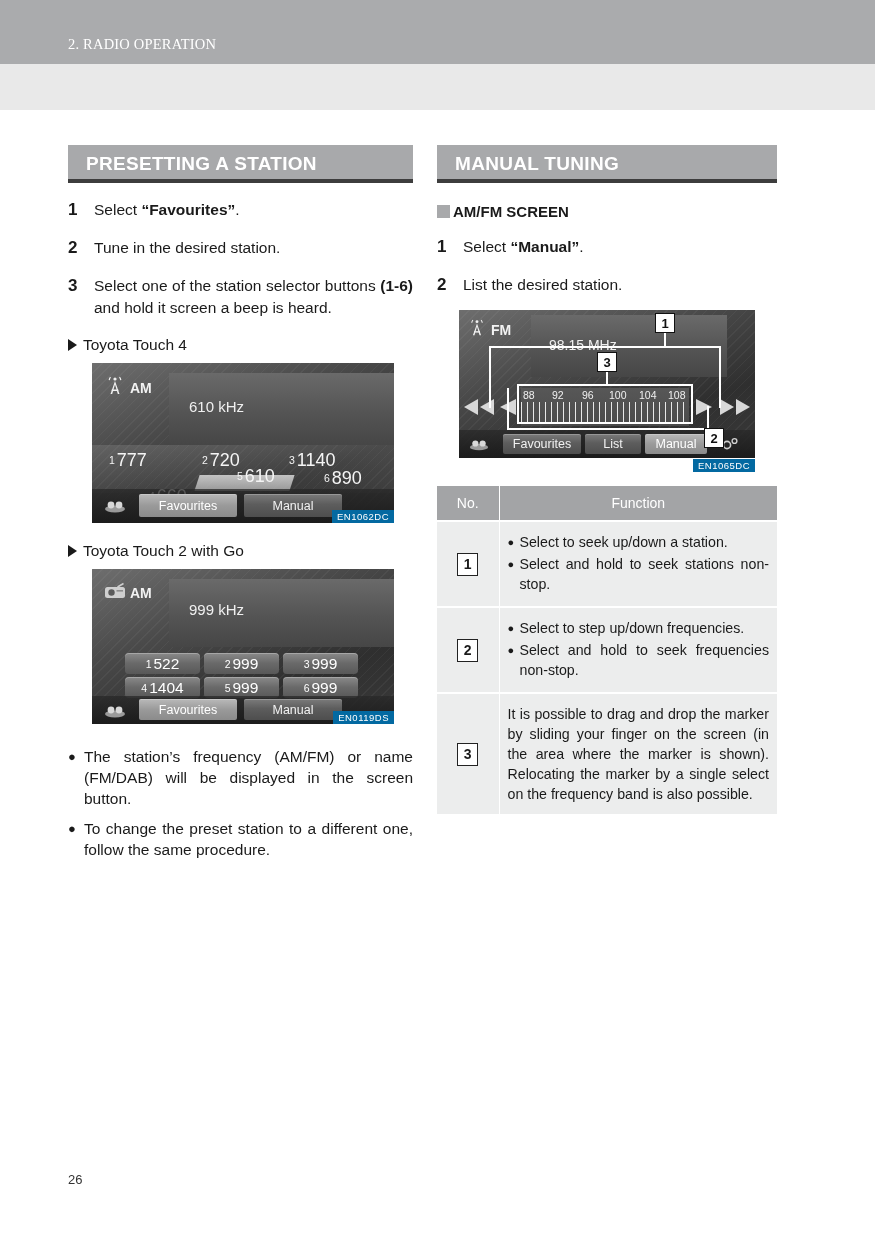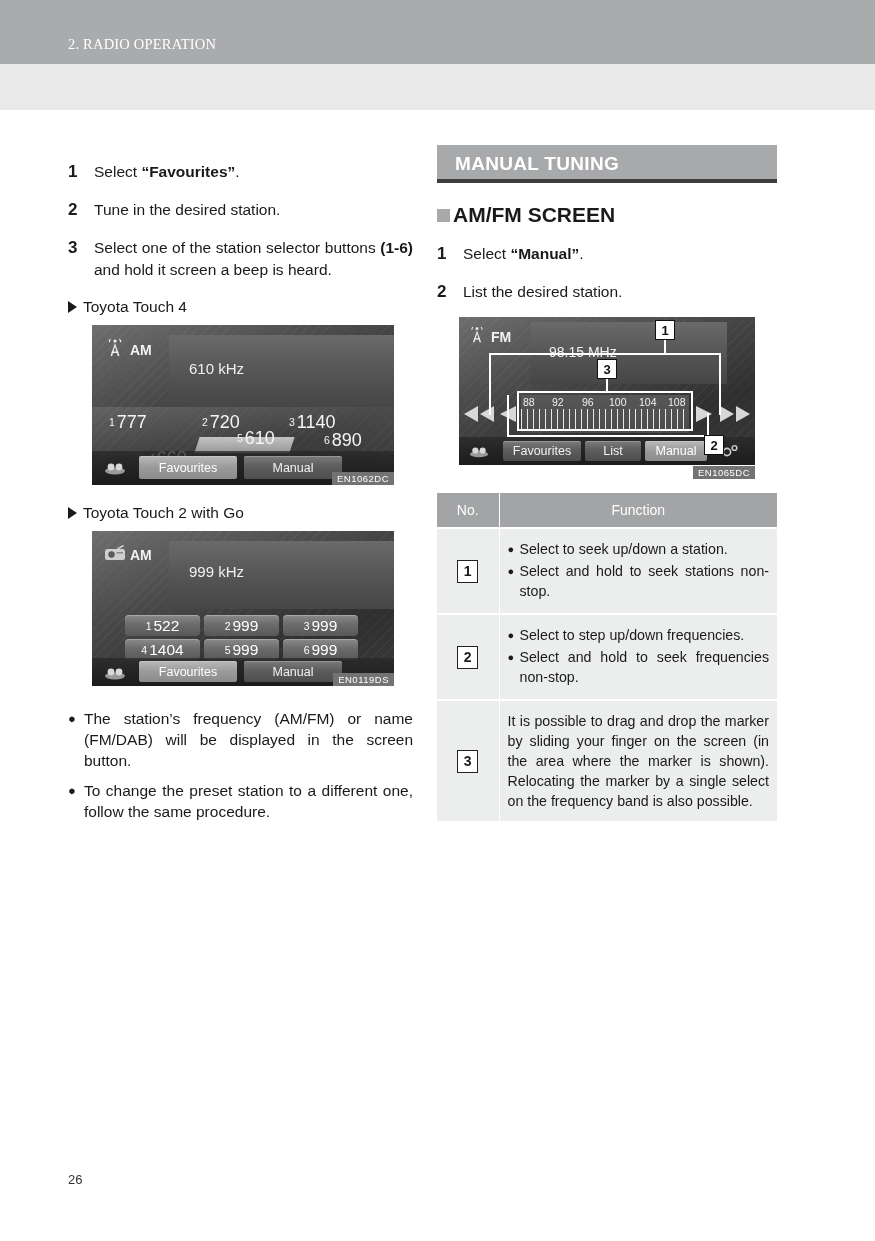--- a/index.html
+++ b/index.html
@@ -85,21 +85,21 @@
     margin-right: 6px;
     margin-top: 4px;
     flex: 0 0 auto;
   }
 
   
   .sq-head {
     display: flex;
     align-items: center;
     margin-top: 20px;
-    font-size: 21px;
+    font-size: 15px;
     font-weight: bold;
   }
   .sq-head .sq {
     width: 13px; height: 13px;
     background: #a8a9ab;
     margin-right: 3px;
     flex: 0 0 auto;
   }
 
   
@@ -178,21 +178,21 @@
     border-radius: 4px;
     color: #ffffff;
     display:flex; align-items:center; justify-content:center;
     box-shadow: inset 0 1px 0 rgba(255,255,255,0.25);
   }
   .pbtn .pn { font-size: 10.5px; vertical-align: 2px; margin-right: 2px; }
   .pbtn .pv { font-size: 15.5px; }
 
   .code-tag {
     position: absolute; right: 0; bottom: -14px;
-    background: #737373; color: #fff;
+    background: #0369a1; color: #fff;
     font-size: 9.5px; letter-spacing: 0.5px;
     padding: 1px 5px;
     font-family: "Liberation Sans", sans-serif;
   }
 
   
   .scale {
     position: absolute;
     background: linear-gradient(180deg,#575757 0%,#4b4b4b 100%);
   }
@@ -263,20 +263,23 @@
 </style>
 </head>
 <body>
 
 <div class="hdr-band"></div>
 <div class="hdr-band2"></div>
 <div class="hdr-title">2. RADIO OPERATION</div>
 
 <div class="col-left">
 
+  <div class="sec-bar">
+    <span class="sec-txt">PRESETTING A STATION</span>
+  </div>
 
   <div class="step">
     <div class="num">1</div>
     <div class="txt"><span>Select </span><b>“Favourites”</b><span>.</span></div>
   </div>
 
   <div class="step">
     <div class="num">2</div>
     <div class="txt"><span>Tune in the desired station.</span><b></b><span></span></div>
   </div>

